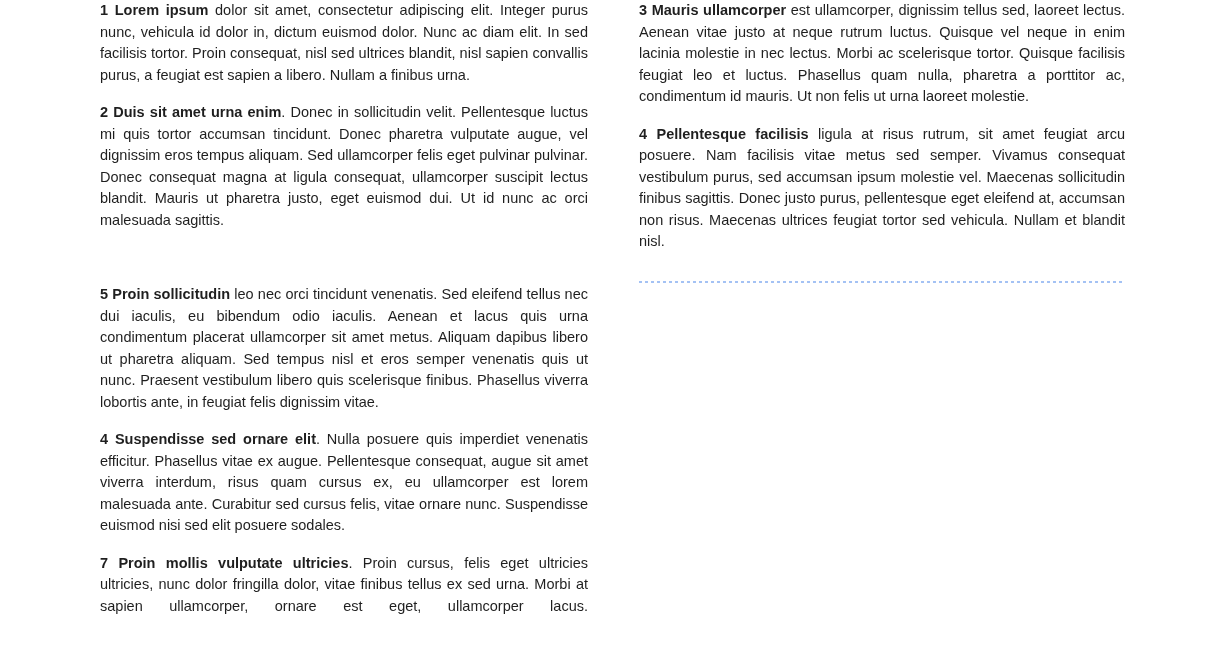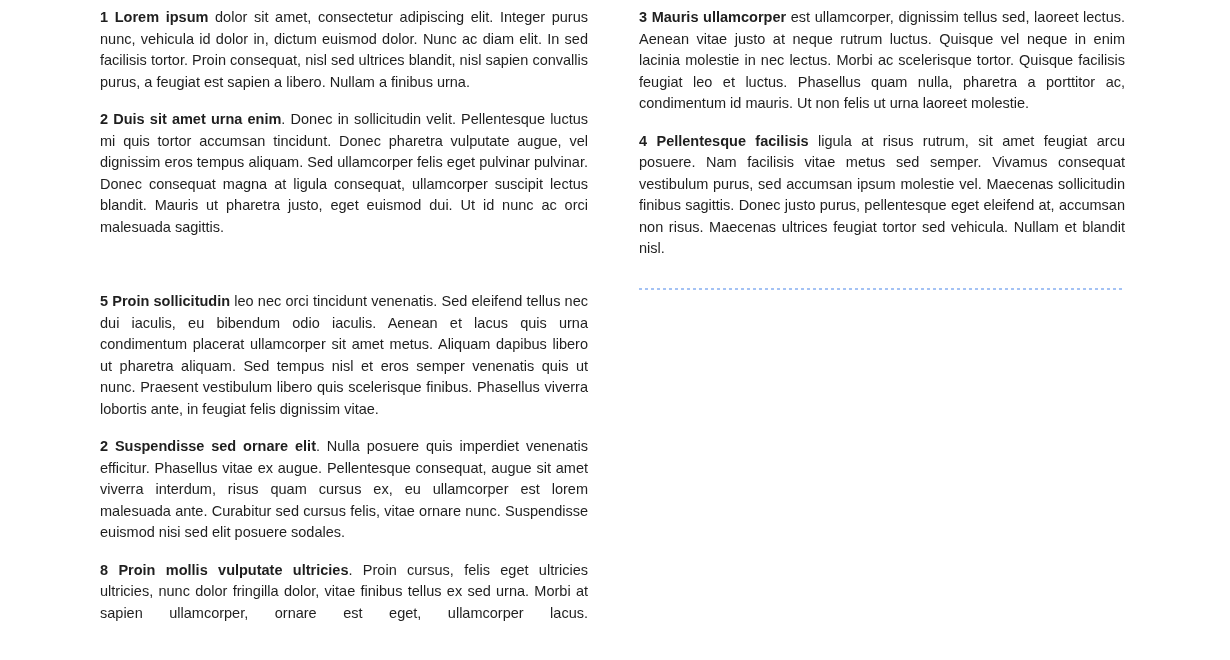--- a/index.html
+++ b/index.html
@@ -5,21 +5,21 @@
   html, body {
     margin: 0;
     padding: 0;
     background: #ffffff;
   }
   .page {
     position: relative;
     width: 1230px;
     height: 660px;
     box-sizing: border-box;
-    padding-top: 7px;
+    padding-top: 0;
     overflow: hidden;
     background: #ffffff;
     font-family: "Liberation Sans", sans-serif;
     font-size: 14.5px;
     line-height: 21.5px;
     color: #1f1f1f;
   }
   .row {
     display: grid;
     grid-template-columns: 488px 486px;
@@ -62,21 +62,21 @@
     </div>
     <div class="col">
       <p class="para"><span class="lead">3 Mauris ullamcorper</span><span> est ullamcorper, dignissim tellus sed, laoreet lectus. Aenean vitae justo at neque rutrum luctus. Quisque vel neque in enim lacinia molestie in nec lectus. Morbi ac scelerisque tortor. Quisque facilisis feugiat leo et luctus. Phasellus quam nulla, pharetra a porttitor ac, condimentum id mauris. Ut non felis ut urna laoreet molestie.</span></p>
       <p class="para"><span class="lead">4 Pellentesque facilisis</span><span> ligula at risus rutrum, sit amet feugiat arcu posuere. Nam facilisis vitae metus sed semper. Vivamus consequat vestibulum purus, sed accumsan ipsum molestie vel. Maecenas sollicitudin finibus sagittis. Donec justo purus, pellentesque eget eleifend at, accumsan non risus. Maecenas ultrices feugiat tortor sed vehicula. Nullam et blandit nisl.</span></p>
     </div>
   </div>
 
   <div class="row row-2">
     <div class="col">
       <p class="para"><span class="lead">5 Proin sollicitudin</span><span> leo nec orci tincidunt venenatis. Sed eleifend tellus nec dui iaculis, eu bibendum odio iaculis. Aenean et lacus quis urna condimentum placerat ullamcorper sit amet metus. Aliquam dapibus libero ut pharetra aliquam. Sed tempus nisl et eros semper venenatis quis ut nunc. Praesent vestibulum libero quis scelerisque finibus. Phasellus viverra lobortis ante, in feugiat felis dignissim vitae.</span></p>
-      <p class="para"><span class="lead">2 Suspendisse sed ornare elit</span><span>. Nulla posuere quis imperdiet venenatis efficitur. Phasellus vitae ex augue. Pellentesque consequat, augue sit amet viverra interdum, risus quam cursus ex, eu ullamcorper est lorem malesuada ante. Curabitur sed cursus felis, vitae ornare nunc. Suspendisse euismod nisi sed elit posuere sodales.</span></p>
-      <p class="para truncated"><span class="lead">8 Proin mollis vulputate ultricies</span><span>. Proin cursus, felis eget ultricies ultricies, nunc dolor fringilla dolor, vitae finibus tellus ex sed urna. Morbi at sapien ullamcorper, ornare est eget, ullamcorper lacus.</span></p>
+      <p class="para"><span class="lead">4 Suspendisse sed ornare elit</span><span>. Nulla posuere quis imperdiet venenatis efficitur. Phasellus vitae ex augue. Pellentesque consequat, augue sit amet viverra interdum, risus quam cursus ex, eu ullamcorper est lorem malesuada ante. Curabitur sed cursus felis, vitae ornare nunc. Suspendisse euismod nisi sed elit posuere sodales.</span></p>
+      <p class="para truncated"><span class="lead">7 Proin mollis vulputate ultricies</span><span>. Proin cursus, felis eget ultricies ultricies, nunc dolor fringilla dolor, vitae finibus tellus ex sed urna. Morbi at sapien ullamcorper, ornare est eget, ullamcorper lacus.</span></p>
     </div>
     <div class="col">
       <div class="section-break"></div>
     </div>
   </div>
 
 </div>
 
 </body></html>

